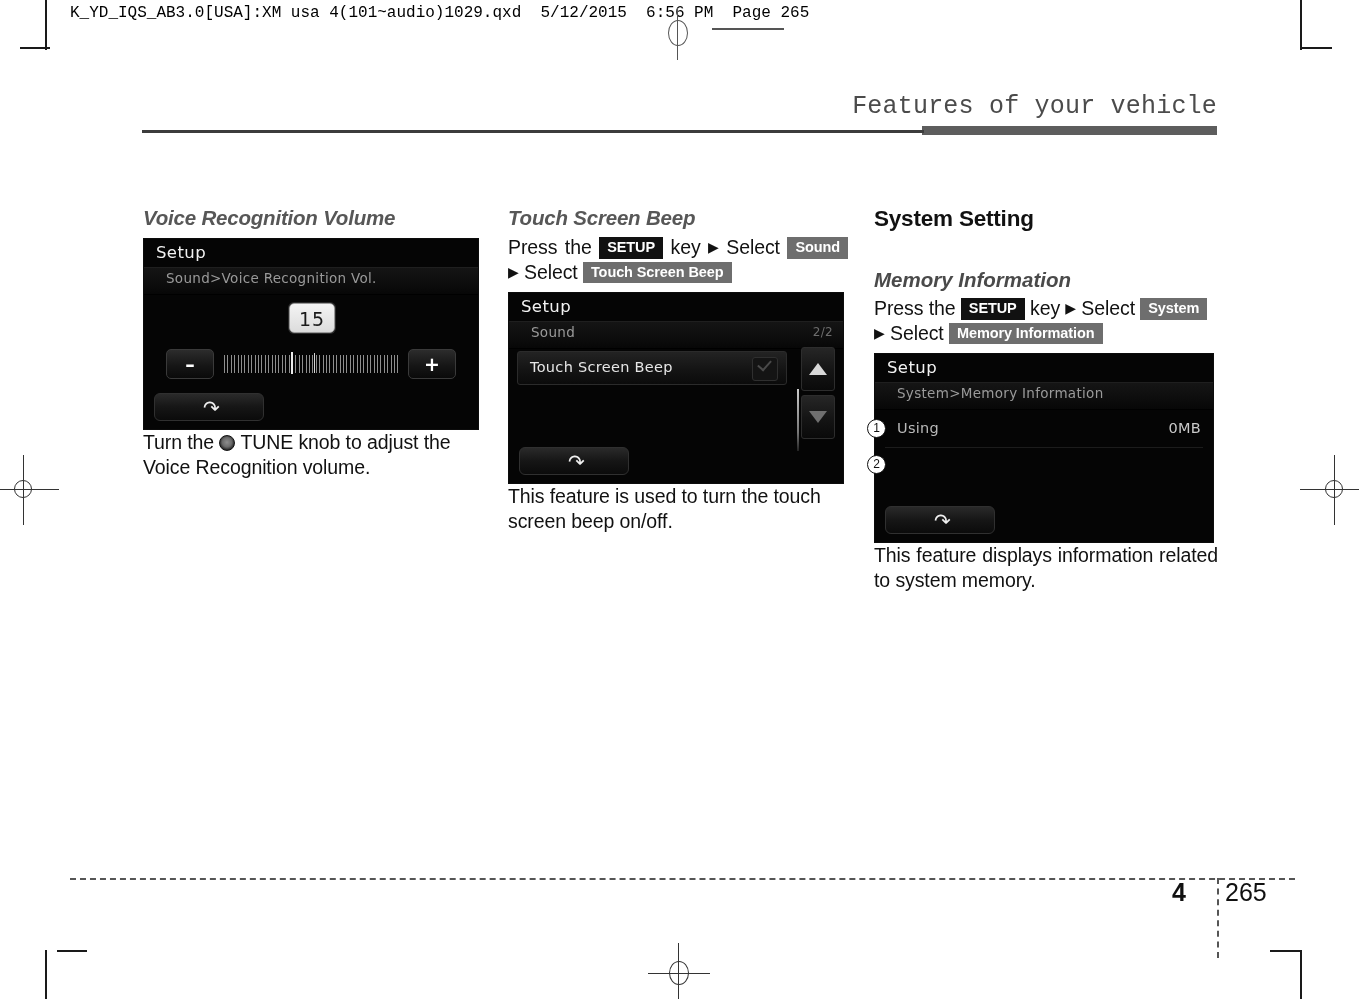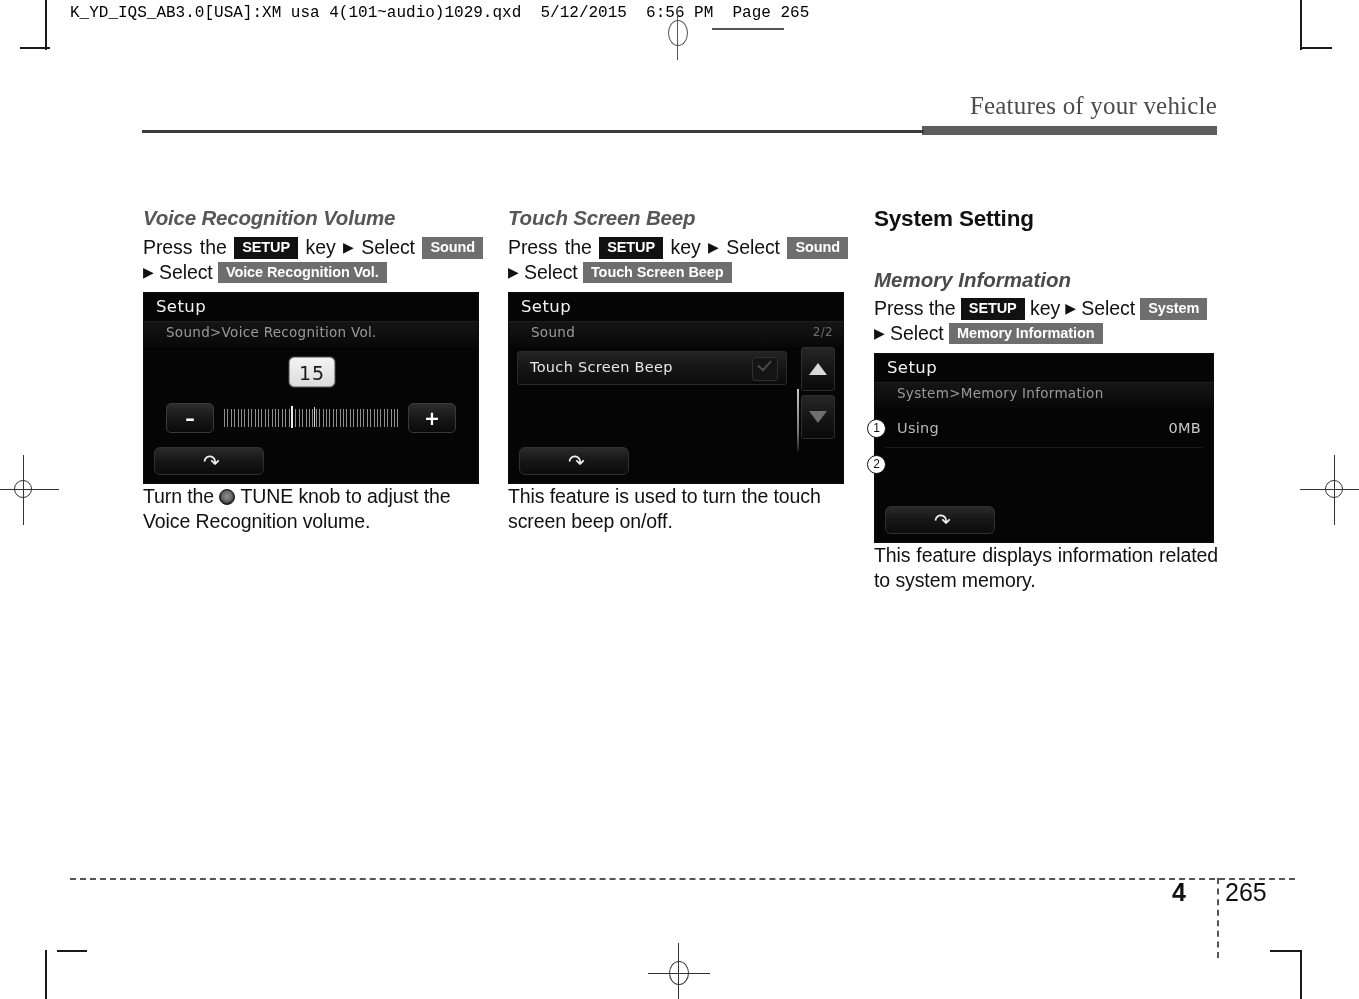--- a/index.html
+++ b/index.html
@@ -50,21 +50,21 @@
   .slug-reg .circ {
     position: absolute; left: 8px; top: 12px; width: 20px; height: 26px;
     border: 1px solid #555; border-radius: 50%; box-sizing: border-box;
   }
   .slug-reg .vl { position: absolute; left: 17px; top: 0; width: 1px; height: 52px; background: #555; }
 
   
   .runhead {
     position: absolute;
     right: 142px; top: 92px;
-    font-family: Liberation Serif, serif;
+    font-family: Liberation Mono, monospace;
     font-size: 25px;
     color: #4b4b4b;
     letter-spacing: .2px;
   }
   .runhead-bar {
     position: absolute;
     left: 922px; top: 126px;
     width: 295px; height: 9px;
     background: #5d5d5d;
   }
@@ -392,31 +392,20 @@
   <div class="circ"></div>
     <div class="vl"></div>
 </div>
 
 <div class="runhead">Features of your vehicle</div>
 <div class="runhead-bar"></div>
 <div class="runhead-rule"></div>
 
 <div class="col col-1">
   <h3 class="sub">Voice Recognition Volume</h3>
-  <p class="body just">
-    <span>Press the</span>
-    <span class="chip chip-black">SETUP</span>
-    <span>key</span>
-    <span class="arrow">▶</span>
-    <span>Select</span>
-    <span class="chip chip-gray">Sound</span>
-    <span class="arrow">▶</span>
-    <span>Select</span>
-    <span class="chip chip-gray">Voice Recognition Vol.</span>
-  </p>
 
   <div class="screen scr-1">
     <div class="scr-crumbbar"></div>
     <div class="scr-title">Setup</div>
     <div class="scr-crumb">Sound&gt;Voice Recognition Vol.</div>
 
     <div class="val-box">15</div>
 
     <div class="pm-btn pm-minus">–</div>
     <div class="pm-btn pm-plus">+</div>

